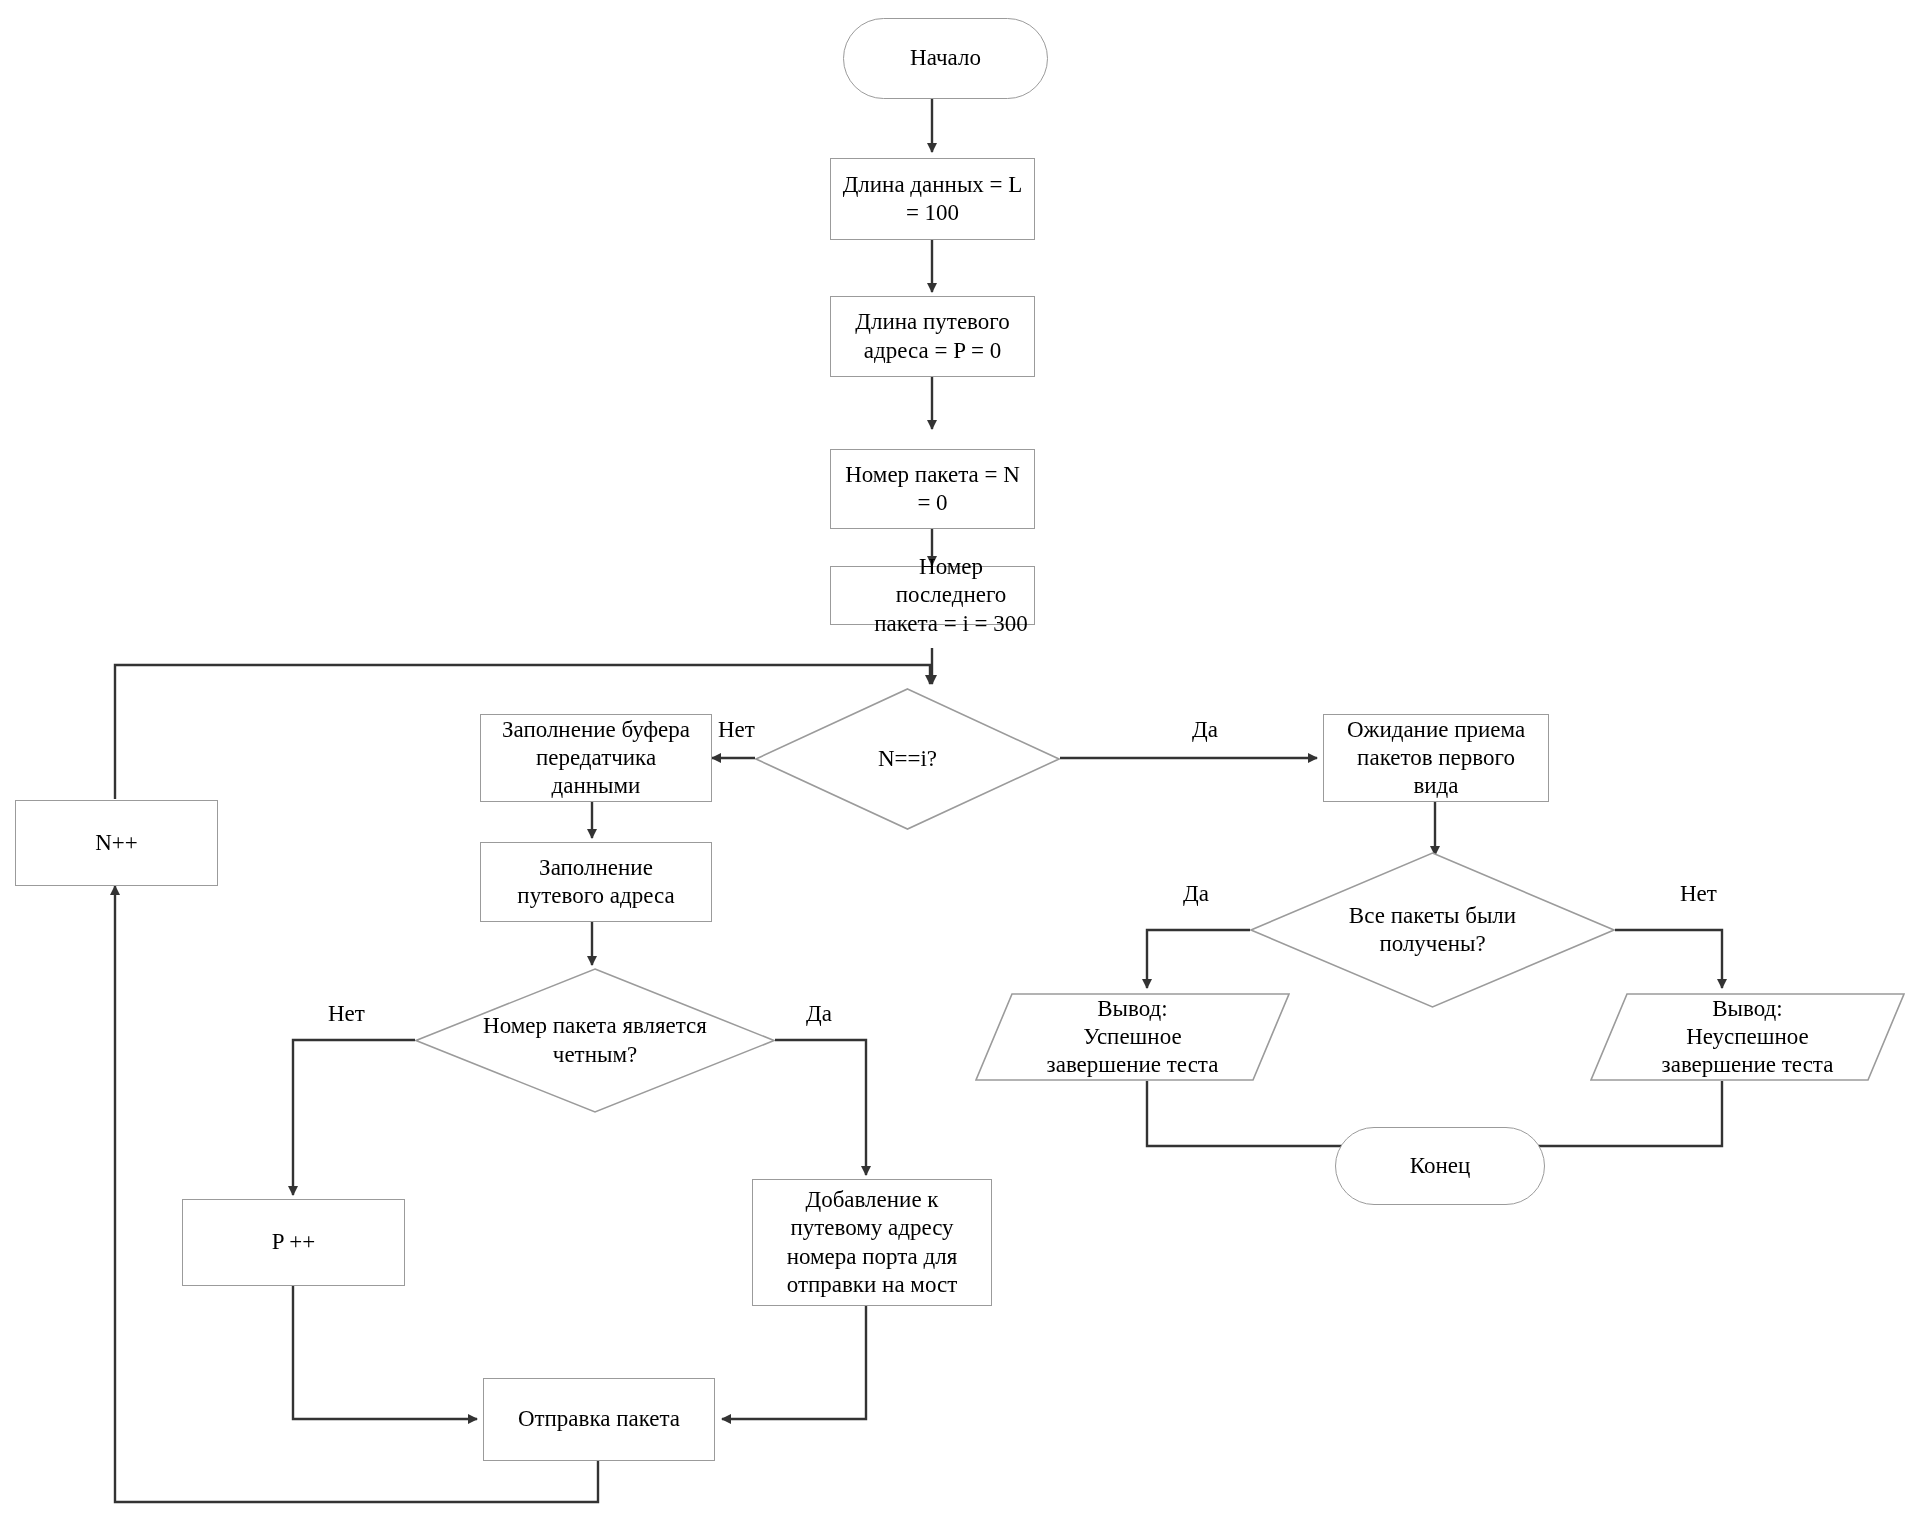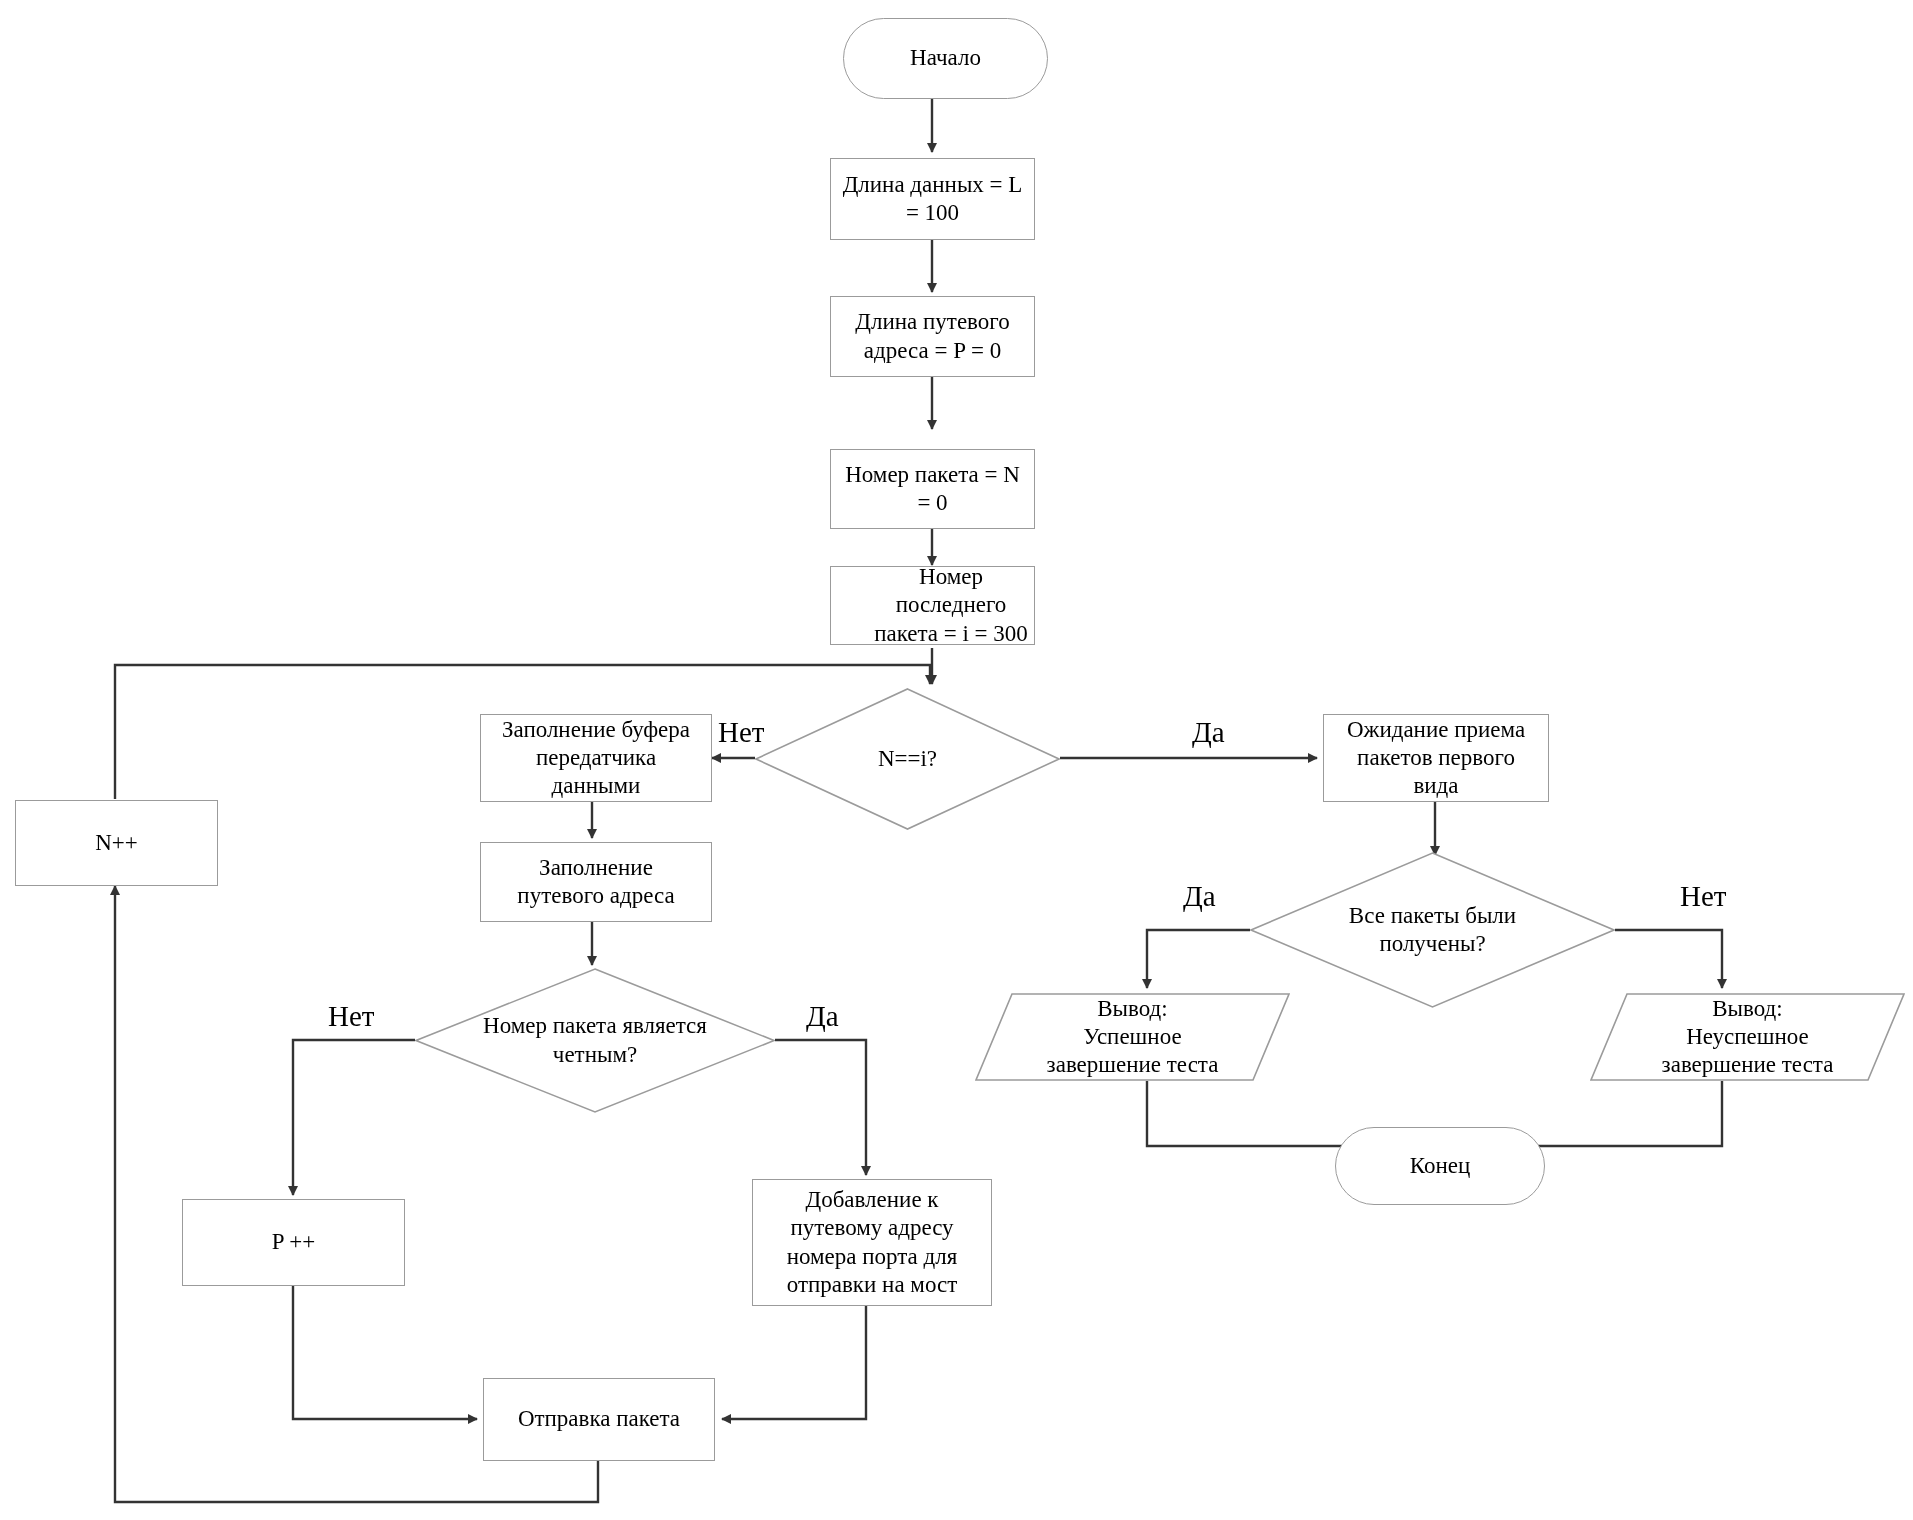--- a/index.html
+++ b/index.html
@@ -9,21 +9,21 @@
   .node{position:absolute;box-sizing:border-box;display:flex;align-items:center;justify-content:center;text-align:center;background:#fff;}
   .node .txt{display:block;width:100%;line-height:1.22;font-size:23px;white-space:pre-line;padding:0 6px;box-sizing:border-box;}
   .proc{border:1px solid #9b9b9b;}
   .term{border:1px solid #9b9b9b;border-radius:44px;}
   .dec{border:0;background:transparent;}
   .dec .decbg{position:absolute;left:0;top:0;width:100%;height:100%;}
   .dec .txt{position:relative;z-index:2;}
   .io{border:0;background:transparent;}
   .io .iobg{position:absolute;left:0;top:0;width:100%;height:100%;}
   .io .txt{position:relative;z-index:2;}
-  .elabel{position:absolute;font-size:29px;line-height:1;color:#000;white-space:nowrap;}
+  .elabel{position:absolute;font-size:23px;line-height:1;color:#000;white-space:nowrap;}
 </style>
 </head>
 <body>
 
 <div id="stage">
 
   <svg id="wires" viewBox="0 0 1913 1520">
     <defs>
       <marker id="ah" markerWidth="12" markerHeight="12" refX="9" refY="5" orient="auto" markerUnits="userSpaceOnUse">
         <path d="M0,0 L10,5 L0,10 z" fill="#333333"></path>
@@ -86,21 +86,21 @@
   <div class="node proc" style="left:830px;top:296px;width:205px;height:81px;">
     <span class="txt">Длина путевого
 адреса = P = 0</span>
   </div>
 
   <div class="node proc" style="left:830px;top:449px;width:205px;height:80px;">
     <span class="txt">Номер пакета = N
 = 0</span>
   </div>
 
-  <div class="node proc" style="left:830px;top:566px;width:205px;height:79px;padding-left:37px;">
+  <div class="node proc" style="left:830px;top:566px;width:205px;height:59px;padding-left:37px;">
     <span class="txt">Номер последнего
 пакета = i = 300</span>
   </div>
 
   <div class="node dec" style="left:755px;top:688px;width:305px;height:142px;">
     <svg class="decbg" viewBox="0 0 305 142" preserveAspectRatio="none">
       <polygon points="152.5,1 304,71 152.5,141 1,71" fill="#ffffff" stroke="#9b9b9b" stroke-width="1.6"></polygon>
     </svg>
     <span class="txt">N==i?</span>
   </div>

